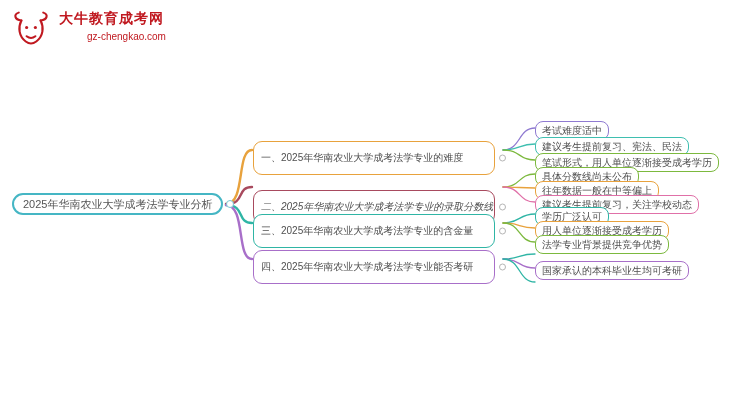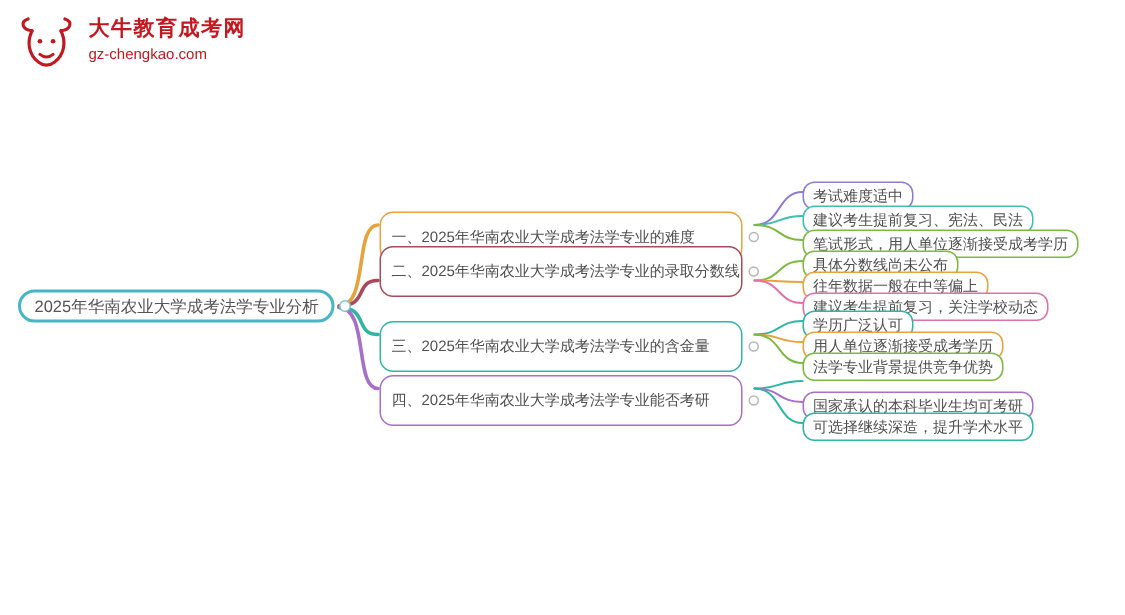--- a/index.html
+++ b/index.html
@@ -20,21 +20,21 @@
   .leaf { height:19px; padding:0 6px; border-radius:8px; font-size:10px; left:535px; }
 
   .handle { position:absolute; right:-12px; top:50%; transform:translateY(-50%);
             width:7px; height:7px; border-radius:50%; background:#fff;
             border:1.6px solid #b5b5b5; }
   .root .handle { width:8px; height:8px; border-color:#7ac6d2; right:-13px; }
 
   .logo { position:absolute; left:10px; top:10px; display:flex; align-items:flex-start; gap:7px; }
   .logo-icon { width:42px; height:42px; flex:0 0 auto; }
   .logo-text .title { font-size:14px; font-weight:bold; color:var(--brand,#c01920); letter-spacing:1px;font-family:Liberation Serif, serif; }
-  .logo-text .url { font-size:10px; color:var(--brand,#c01920); margin-top:3px; }
+  .logo-text .url { font-size:10px; color:var(--brand,#c01920); margin-top:3px;margin-left:28px; }
 </style>
 </head>
 <body>
 
 <div class="canvas">
 
   <svg class="links">
     <path class="edge trunk" d="M226,204 C246,204 236,150 252,150" style="--c: #e8a23d;"></path>
     <path class="edge trunk" d="M226,204 C246,204 236,187 252,187" style="--c: #a84a5e;"></path>
     <path class="edge trunk" d="M226,205 C246,205 236,223 252,223" style="--c: #2fb5a5;"></path>
@@ -76,21 +76,21 @@
 
   <div class="node root" style="--c: #45b6c4;">
     <span>2025年华南农业大学成考法学专业分析</span>
     <span class="handle"></span>
   </div>
 
   <div class="node branch" style="left: 253px; top: 141px; --c: #e8a23d;">
     <span>一、2025年华南农业大学成考法学专业的难度</span>
     <span class="handle"></span>
   </div>
-  <div class="node branch" style="left: 253px; top: 164px; --c: #a84a5e;">
+  <div class="node branch" style="left: 253px; top: 190px; font-style: italic; --c: #a84a5e;">
     <span>二、2025年华南农业大学成考法学专业的录取分数线</span>
     <span class="handle"></span>
   </div>
   <div class="node branch" style="left: 253px; top: 214px; --c: #2fb5a5;">
     <span>三、2025年华南农业大学成考法学专业的含金量</span>
     <span class="handle"></span>
   </div>
   <div class="node branch" style="left: 253px; top: 250px; --c: #a86fc9;">
     <span>四、2025年华南农业大学成考法学专业能否考研</span>
     <span class="handle"></span>
@@ -122,17 +122,14 @@
   <div class="node leaf" style="top: 221px; --c: #e8a23d;">
     <span>用人单位逐渐接受成考学历</span>
   </div>
   <div class="node leaf" style="top: 235px; --c: #7cb93e;">
     <span>法学专业背景提供竞争优势</span>
   </div>
 
   <div class="node leaf" style="top: 261px; --c: #a86fc9;">
     <span>国家承认的本科毕业生均可考研</span>
   </div>
-  <div class="node leaf" style="top: 275px; --c: #2fb5a5;">
-    <span>可选择继续深造，提升学术水平</span>
-  </div>
 
 </div>
 
 </body></html>

